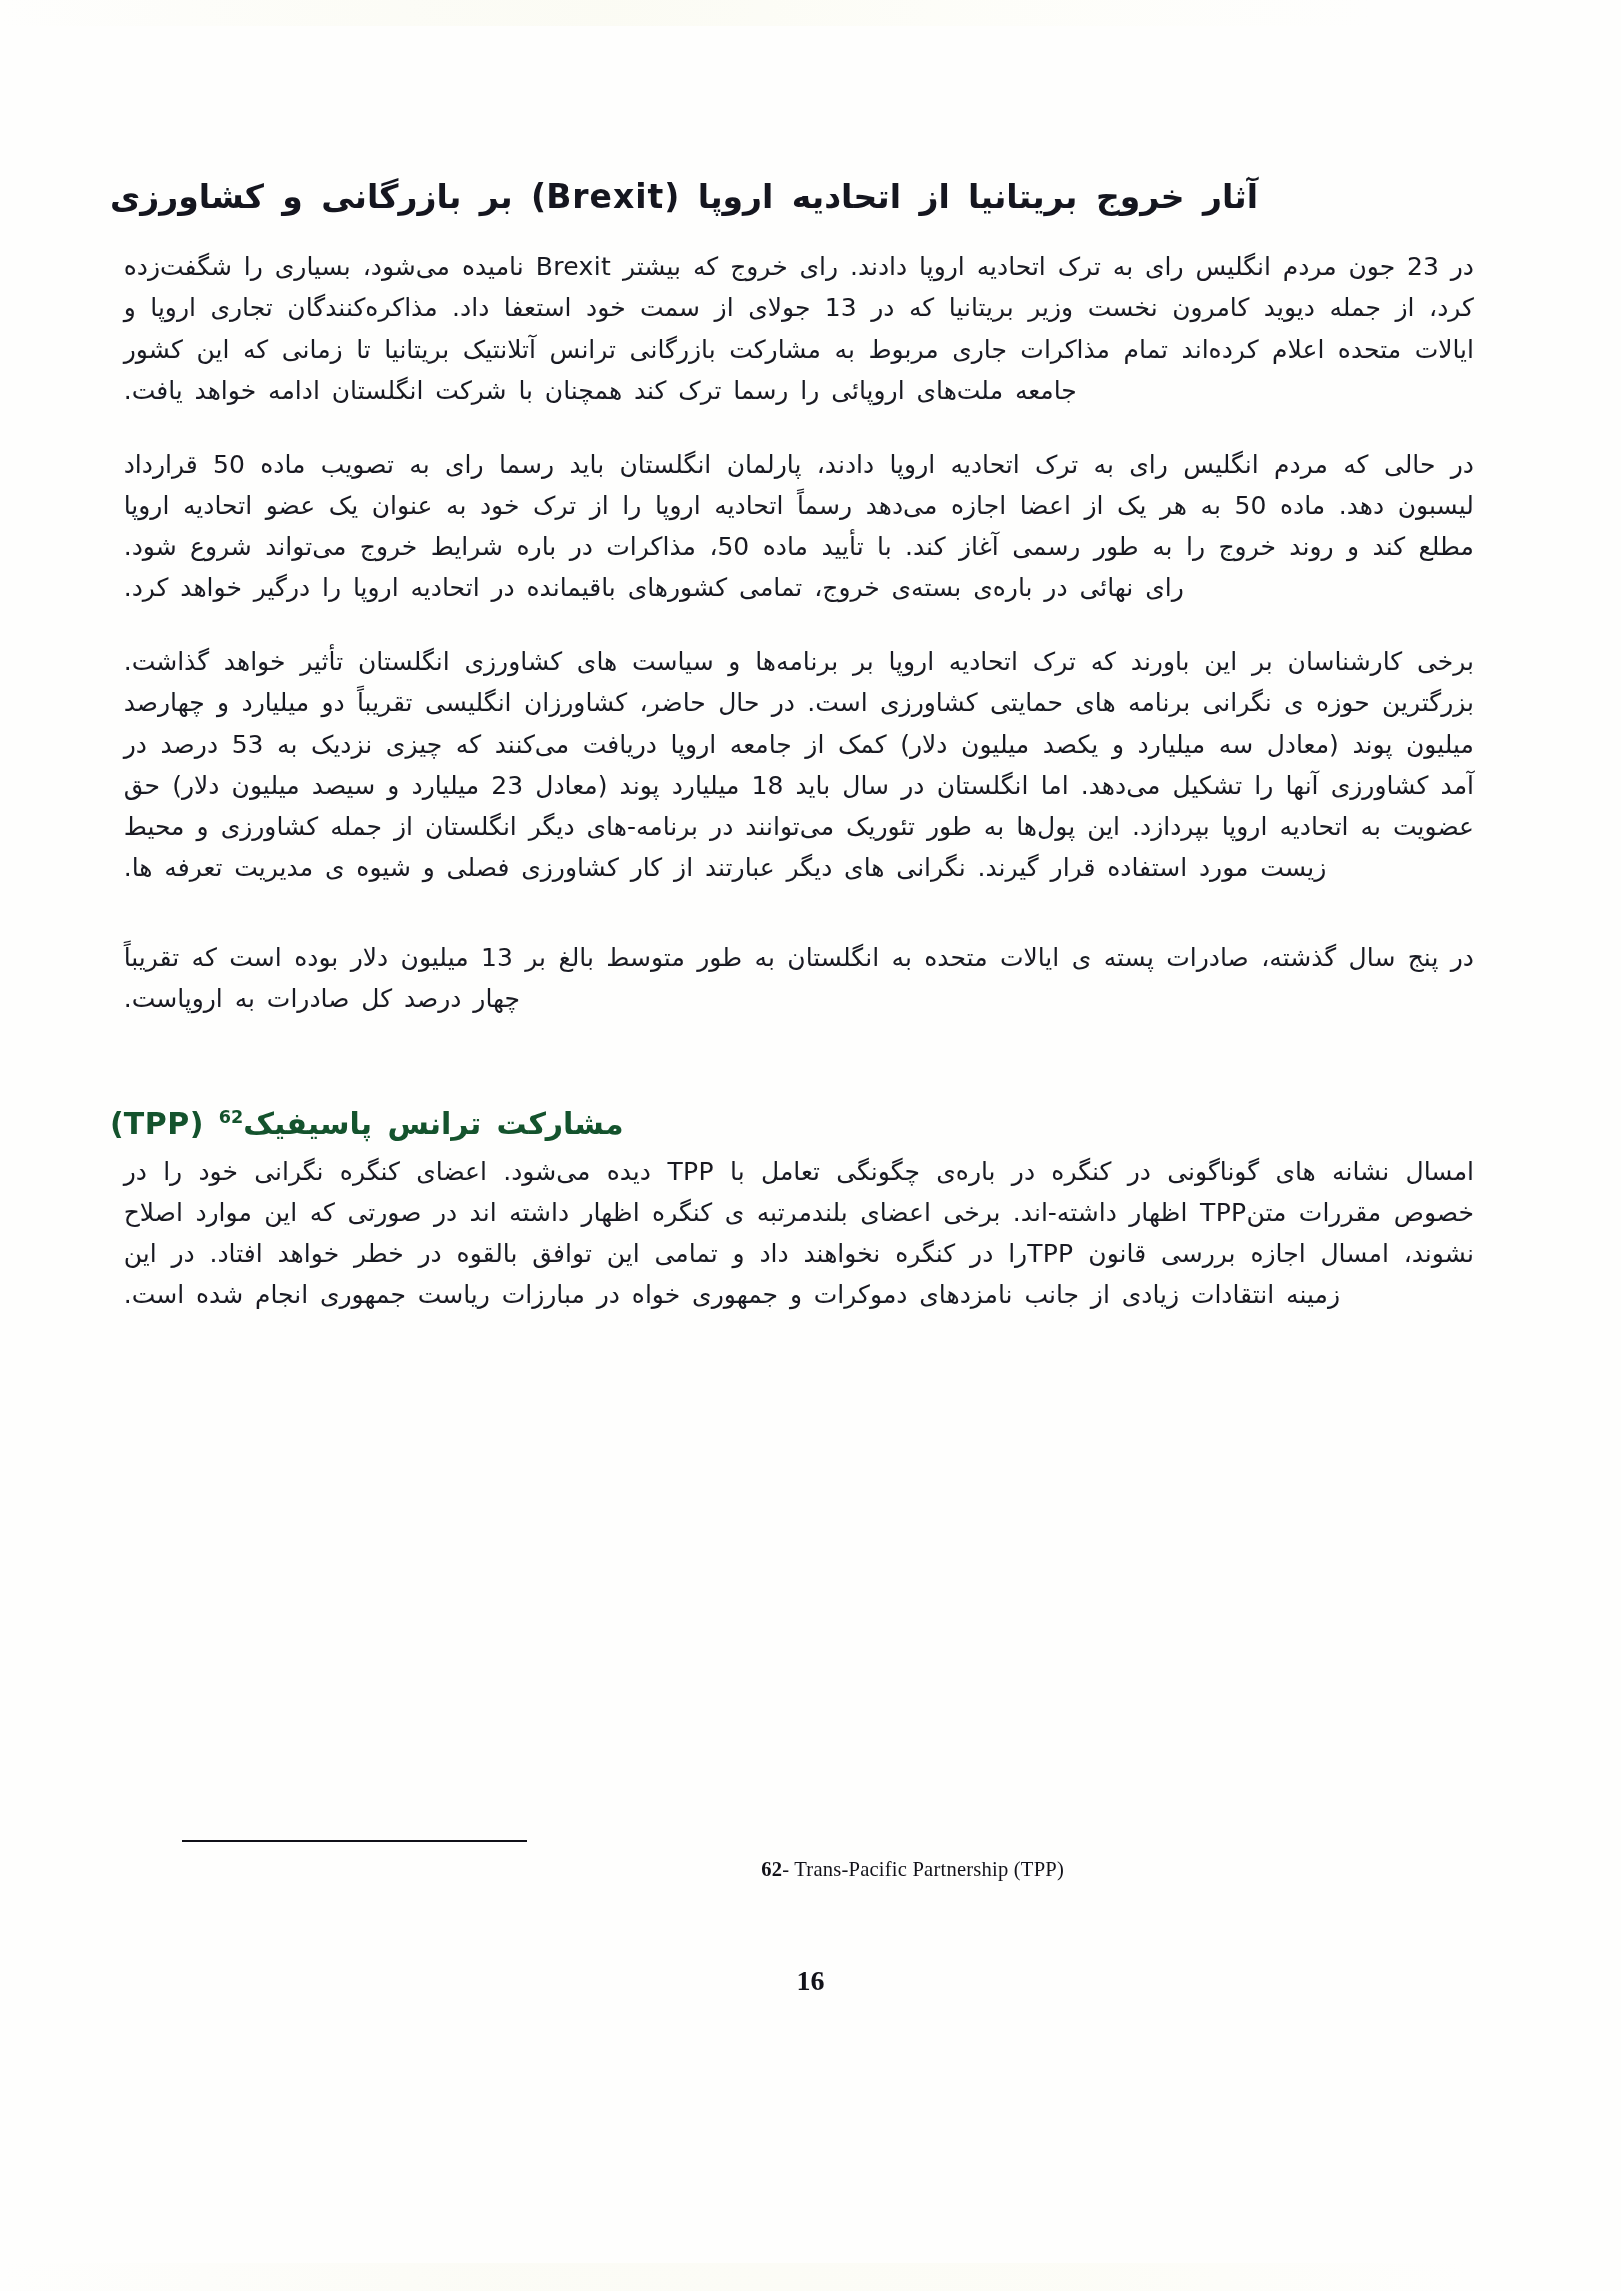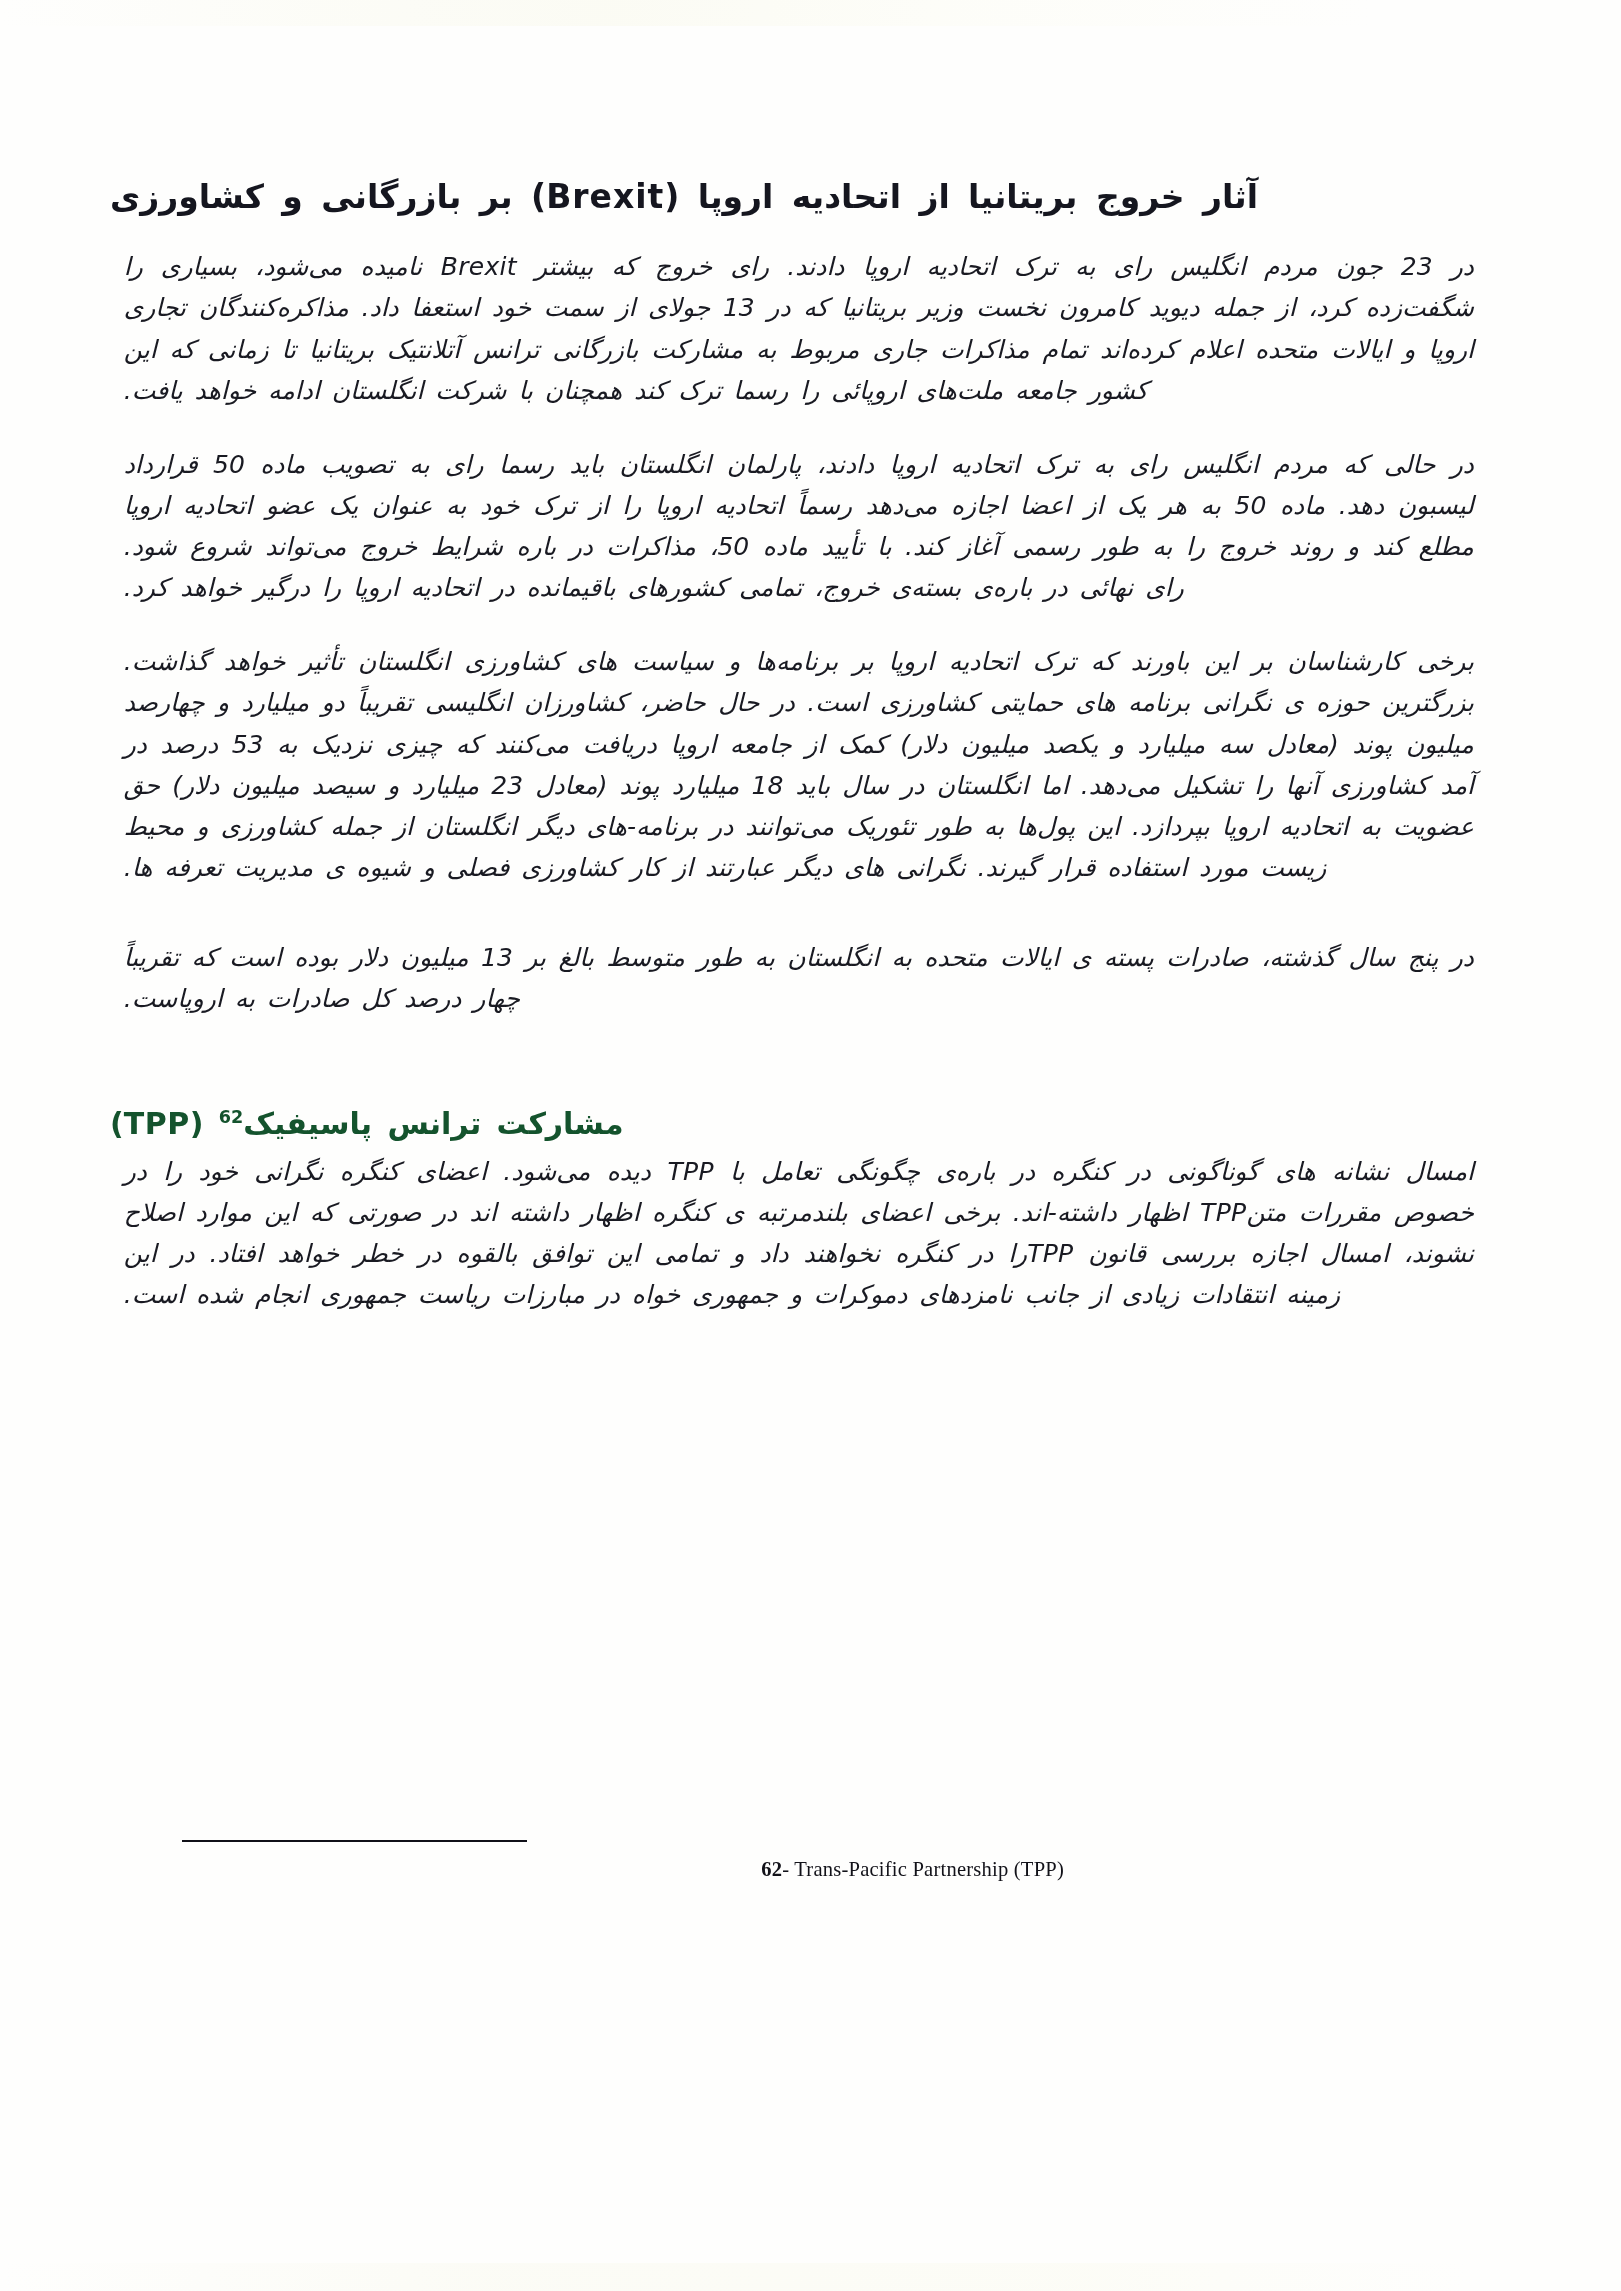--- a/index.html
+++ b/index.html
@@ -98,21 +98,20 @@
     line-height: 1.645;
     color: #191a22;
     text-align: justify;
     text-align-last: left;
     word-spacing: 3.9px;
     letter-spacing: 0.3px;
     margin: 0 0 33px 0;
     direction: rtl;
     padding-right: 51px;
     padding-left: 13.7px;
-    font-style: italic;
   }
   .body-par:last-child { margin-bottom: 8px; }
 
   .gap-small { height: 15.7px; }
   .gap-before-section { height: 51px; }
 
   
   .footnote-area {
     position: absolute;
     left: 182px;
@@ -178,17 +177,18 @@
 
     <p class="body-par">امسال نشانه های گوناگونی در کنگره در باره‌ی چگونگی تعامل با TPP دیده می‌شود. اعضای کنگره نگرانی خود را در خصوص مقررات متنTPP اظهار داشته-اند. برخی اعضای بلندمرتبه ی کنگره اظهار داشته اند در صورتی که این موارد اصلاح نشوند، امسال اجازه بررسی قانون TPPرا در کنگره نخواهند داد و تمامی این توافق بالقوه در خطر خواهد افتاد. در این زمینه انتقادات زیادی از جانب نامزدهای دموکرات و جمهوری خواه در مبارزات ریاست جمهوری انجام شده است.</p>
 
   </div>
 
   <div class="footnote-area">
     <div class="footnote-rule"></div>
     <div class="footnote-text"><span class="fn-num">62</span><span>- </span><span>Trans-Pacific Partnership (TPP)</span></div>
   </div>
 
+  <div class="page-number">16</div>
 
   <div class="scan-edge-bottom"></div>
 
 </div>
 
 
 </body></html>

